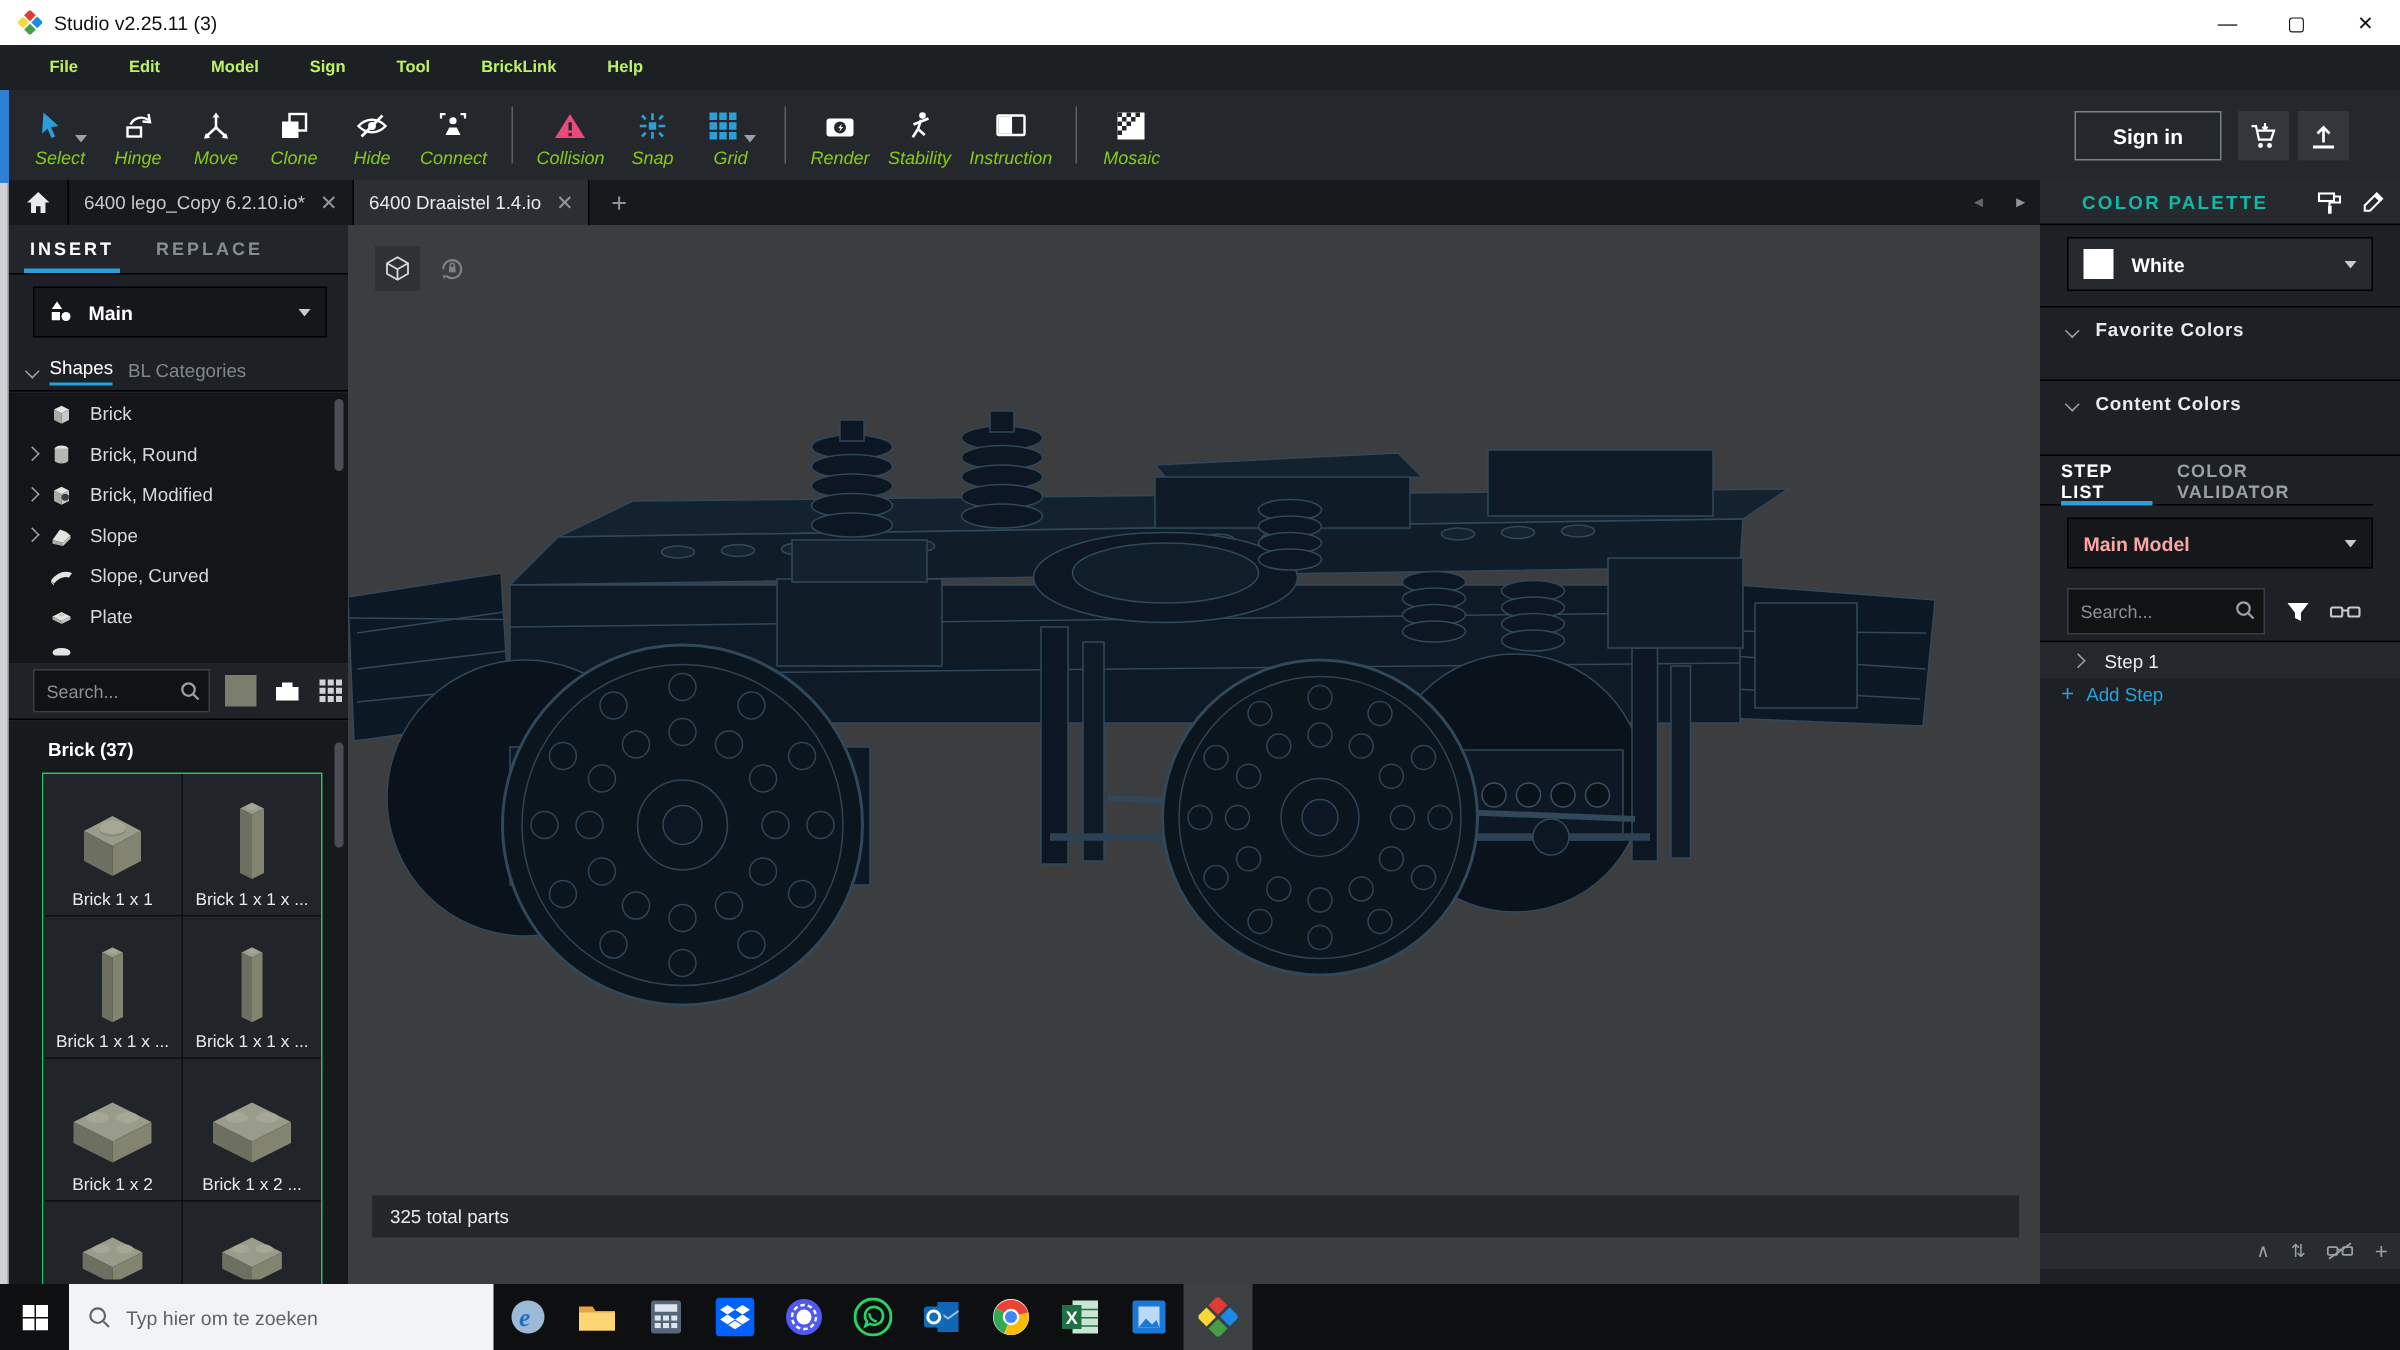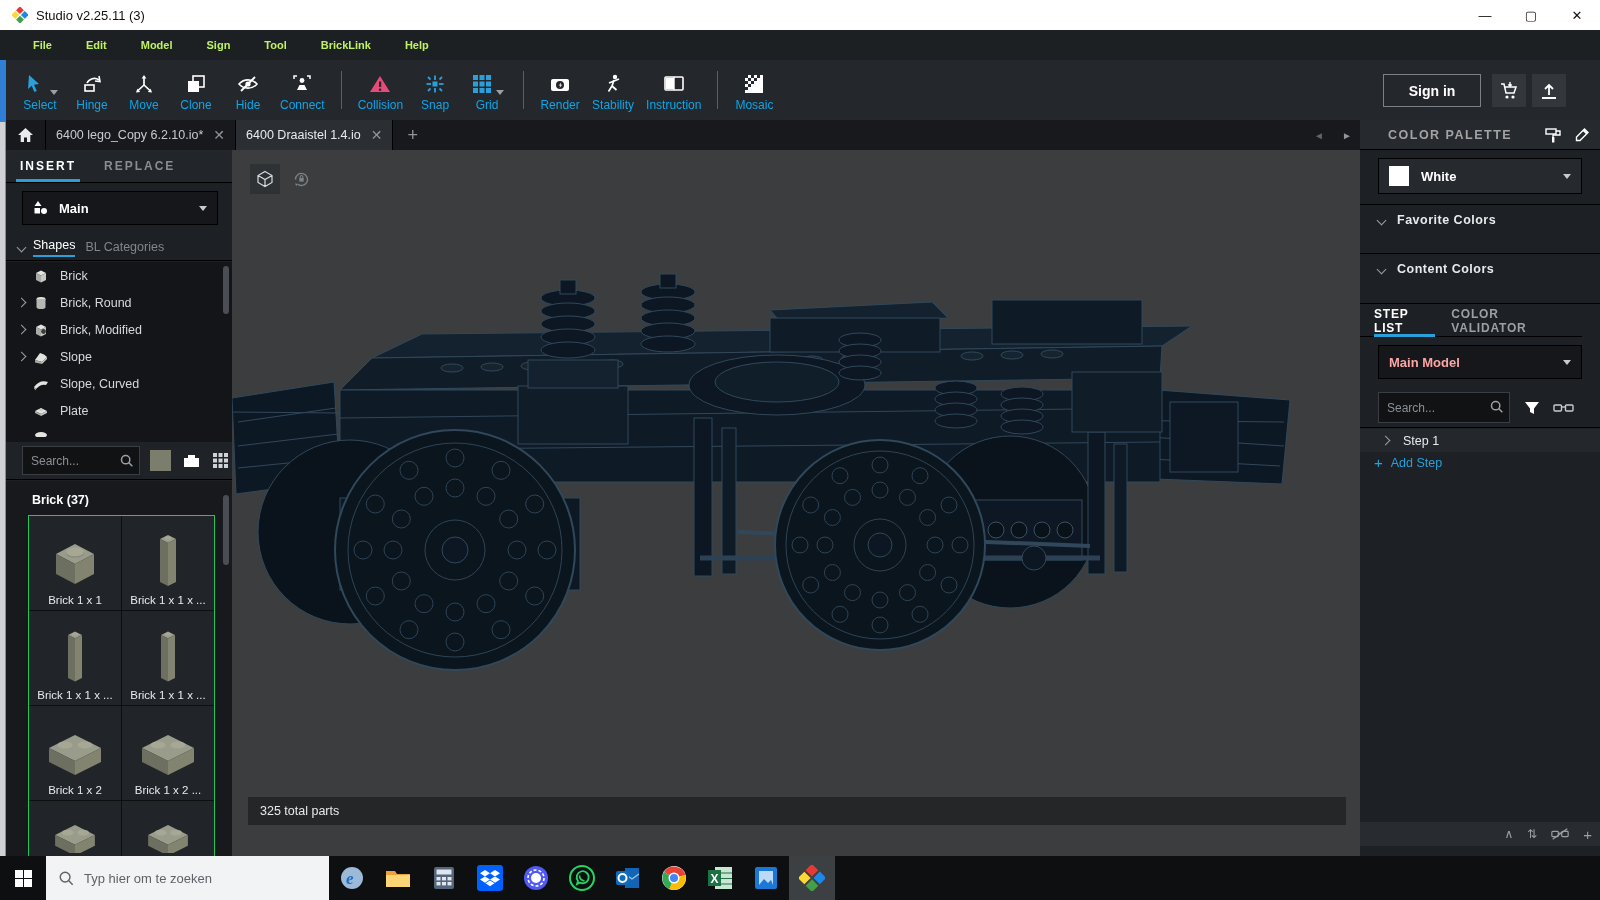--- a/index.html
+++ b/index.html
@@ -19,21 +19,21 @@
   .menu-item { color:#bef264; font-size:11px; font-weight:700; padding:0 17px; height:30px; display:flex; align-items:center; }
 
   
   .edge-blue { position:absolute; top:60px; left:0; width:6px; height:62px; background:#2f7fd6; }
   .edge-gray { position:absolute; top:122px; left:0; width:6px; height:734px; background:#cfd1d4; border-right:1px solid #8a8d90; }
 
   
   .toolbar { position:absolute; top:60px; left:6px; width:1594px; height:60px; background:#24272b; display:flex; align-items:center; }
   .tb-btn { display:flex; flex-direction:column; align-items:center; justify-content:center; height:56px; min-width:52px; padding:0 6px; }
   .tb-btn .ic { height:26px; display:flex; align-items:flex-end; justify-content:center; }
-  .tb-btn .lbl { color:#0ea5e9; font-size:12px; margin-top:3px; }
+  .tb-btn .lbl { color:#84cc16; font-size:12px; margin-top:3px;font-style:italic; }
   .tb-sep { width:1px; height:38px; background:#5a5f65; margin:0 10px; }
   .caret-down { width:0; height:0; border-left:4px solid transparent; border-right:4px solid transparent; border-top:5px solid #e8eaed; display:inline-block; }
   .signin-btn { position:absolute; left:1383px; top:74px; width:98px; height:33px; border:1px solid #7a8087; color:#fff; font-size:14px; font-weight:700; display:flex; align-items:center; justify-content:center; background:transparent; }
   .sq-btn { position:absolute; top:74px; width:34px; height:33px; background:#33373c; display:flex; align-items:center; justify-content:center; }
 
   
   .tabbar { position:absolute; top:120px; left:6px; width:1354px; height:30px; background:#17191c; display:flex; align-items:stretch; }
   .home-btn { width:40px; display:flex; align-items:center; justify-content:center; border-right:1px solid #000; }
   .doc-tab { display:flex; align-items:center; padding:0 10px; font-size:12.5px; color:#c7cbd0; border-right:1px solid #000; }
   .doc-tab.active { background:#2b2f34; color:#e8eaed; }
@@ -76,21 +76,21 @@
   .vscroll { position:absolute; width:6px; border-radius:3px; background:#4a4e54; }
 
   
   .viewport { position:absolute; top:150px; left:232px; width:1128px; height:706px; background:#3c3d3f; overflow:hidden; }
   .vp-btn { position:absolute; width:30px; height:30px; display:flex; align-items:center; justify-content:center; }
   .statusbar { position:absolute; left:16px; right:14px; top:647px; height:28px; background:#252628; display:flex; align-items:center; padding-left:12px; color:#e8eaed; font-size:12.5px; }
 
   
   .right-panel { position:absolute; top:120px; left:1360px; width:240px; height:736px; background:#1d2024; }
   .rp-head { height:30px; background:#26292e; display:flex; align-items:center; padding:0 10px 0 28px; border-bottom:1px solid #000; }
-  .rp-head .t { color:#a3a3a3; font-weight:700; font-size:12.5px; letter-spacing:1.5px; flex:1; }
+  .rp-head .t { color:#14b8a6; font-weight:700; font-size:12.5px; letter-spacing:1.5px; flex:1; }
   .color-dd { position:absolute; top:38px; left:18px; width:204px; height:36px; background:#26292e; border:1px solid #000; display:flex; align-items:center; padding:0 10px; }
   .color-dd .sw { width:20px; height:20px; background:#fff; }
   .color-dd .cl { color:#fff; font-size:13px; font-weight:700; margin-left:12px; flex:1; }
   .rp-sect { position:absolute; left:0; width:240px; display:flex; align-items:center; padding-left:18px; color:#e8eaed; font-size:12.5px; font-weight:700; letter-spacing:.5px; }
   .rp-divider { position:absolute; left:0; width:240px; height:1px; background:#000; }
   .rp-tabs { position:absolute; top:185px; left:0; width:222px; height:32px; display:flex; align-items:center; padding-left:14px; border-bottom:1px solid #000; }
   .rp-tab { font-size:12px; font-weight:700; letter-spacing:.8px; margin-right:16px; position:relative; height:32px; display:flex; align-items:center; }
   .rp-tab.on { color:#fff; }
   .rp-tab.on::after { content:""; position:absolute; left:0; right:0; bottom:0; height:3px; background:#2b9fd9; }
   .rp-tab.off { color:#9aa0a6; }

